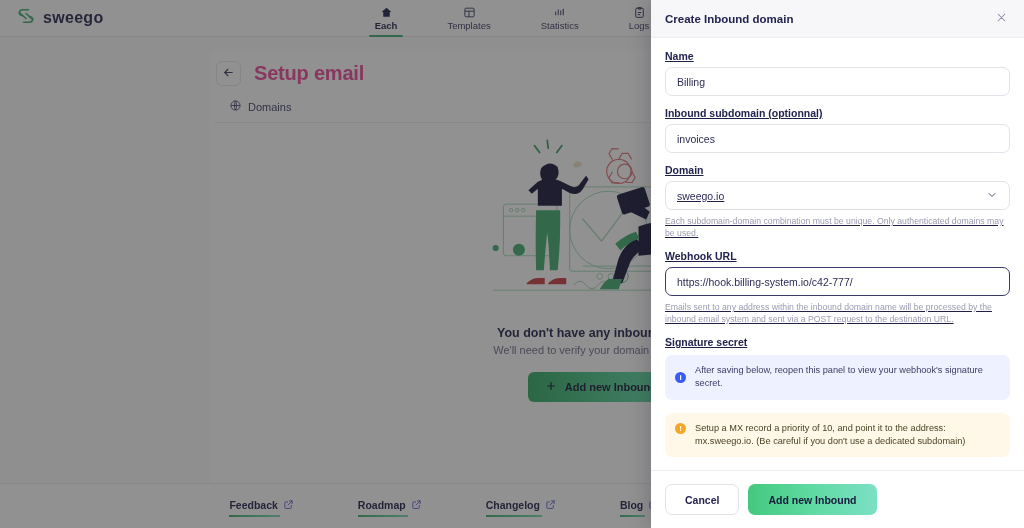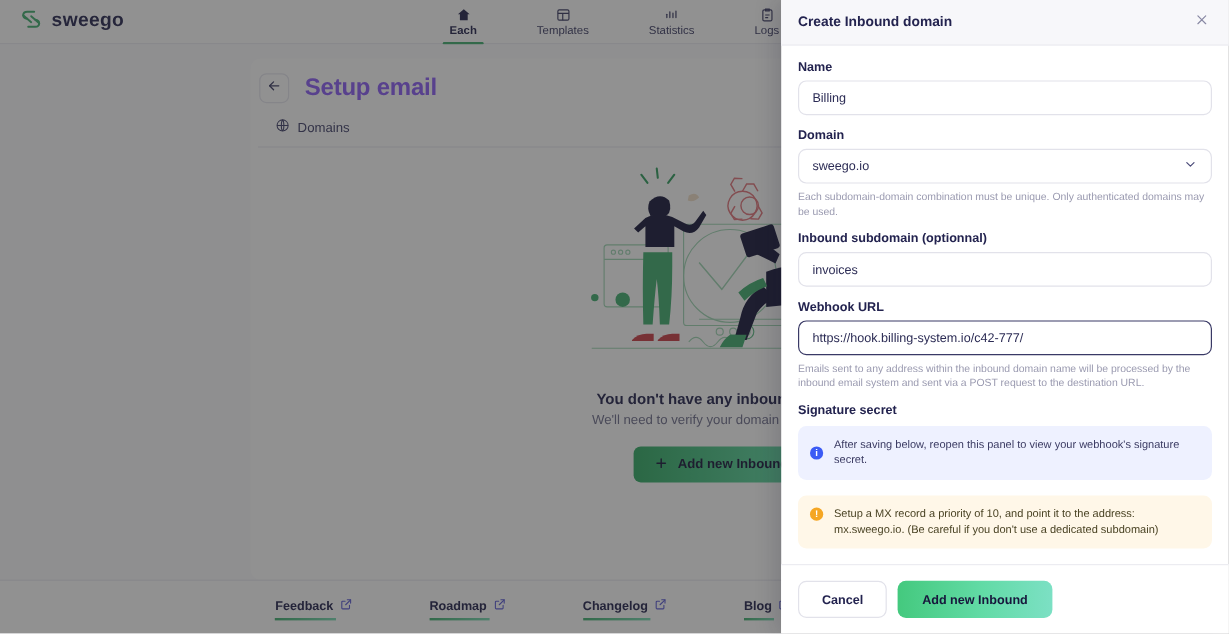--- a/index.html
+++ b/index.html
@@ -40,21 +40,21 @@
   .card {
     position: absolute; left: 209px; right: 0px; top: 12px; bottom: 45px;
     background: #ffffff; border-radius: 8px 0 0 8px;
   }
 
   .titlerow { display: flex; align-items: center; gap: 13px; padding: 12px 0 0 7px; }
   .backbtn {
     width: 25px; height: 25px; border: 1px solid #e6e6ee; border-radius: 6px;
     background: #fff; display: flex; align-items: center; justify-content: center;
   }
-  .pagetitle { font-size: 20px; font-weight: 700; color: #8b5cf6; letter-spacing: -0.2px; }
+  .pagetitle { font-size: 20px; font-weight: 700; color: #ec4899; letter-spacing: -0.2px; }
 
   .tabs { display: flex; gap: 44px; padding: 12px 0 0 14px; position: relative; }
   .tabs::after { content:""; position:absolute; left:6px; right:0; bottom:0; height:1px; background:#ececf2; }
   .tab { display: flex; align-items: center; gap: 6px; padding: 0 6px 7px 6px; position: relative; }
   .tab .tlbl { font-size: 11px; color: #40406a; }
   .tab.active .tlbl { font-weight: 700; color: #20204a; }
   .tab.active::after { content:""; position:absolute; left:0; right:0; bottom:0; height:2px;
                        background:#3fae6e; border-radius:2px; z-index:1; }
 
   .empty { display: flex; flex-direction: column; align-items: center; padding-top: 14px; }
@@ -107,21 +107,21 @@
     background: #fff; padding: 0 11px; font-size: 10.5px; color: #2c2c55;
     font-family: "Liberation Sans", sans-serif; outline: none;
   }
   .finput.focused { border: 1.6px solid #3a3a66; }
   .fselect {
     width: 100%; height: 29px; border: 1px solid #e2e2ea; border-radius: 7px;
     background: #fff; padding: 0 11px; font-size: 10.5px; color: #2c2c55;
     display: flex; align-items: center; justify-content: space-between;
   }
   .fhelp { font-size: 8.7px; line-height: 1.38; color: #9a9ab0; margin-top: 5px; }
-  .fgroup { margin-bottom: 11px; }
+  .fgroup { margin-bottom: 11px; text-decoration: underline; }
 
   .alert { display: flex; gap: 9px; align-items: flex-start; border-radius: 7px; padding: 9px 10px; }
   .alert.info { background: #eef1ff; }
   .alert.warn { background: #fff7e8; }
   .alert .atext { font-size: 9.2px; line-height: 1.45; color: #3b3b63; }
   .alert.warn .atext { color: #4a4324; }
   .badge-ico { flex: 0 0 11px; width: 11px; height: 11px; border-radius: 50%;
                display:flex; align-items:center; justify-content:center;
                font-size: 8px; font-weight: 700; color: #fff; margin-top: 1px; }
   .badge-ico.info { background: #3b5bf5; }
@@ -366,38 +366,38 @@
     </div>
 
     <div class="panel-body">
 
       <div class="fgroup">
         <label class="flabel">Name</label>
         <input class="finput" value="Billing" style="">
       </div>
 
       <div class="fgroup">
+        <label class="flabel">Inbound subdomain (optionnal)</label>
+        <input class="finput" value="invoices" style="">
+      </div>
+
+      <div class="fgroup">
         <label class="flabel">Domain</label>
         <div class="fselect">
           <span>sweego.io</span>
           <span>
             <svg width="12" height="12" viewBox="0 0 24 24" fill="none" stroke="#4a4a78" stroke-width="2" stroke-linecap="round" stroke-linejoin="round">
                 <path d="M6 9l6 6 6-6"></path>
               </svg>
           </span>
         </div>
         <div class="fhelp">Each subdomain-domain combination must be unique. Only authenticated domains may be used.</div>
       </div>
 
       <div class="fgroup">
-        <label class="flabel">Inbound subdomain (optionnal)</label>
-        <input class="finput" value="invoices" style="">
-      </div>
-
-      <div class="fgroup">
         <label class="flabel">Webhook URL</label>
         <input class="finput focused" value="https://hook.billing-system.io/c42-777/" style="">
         <div class="fhelp">Emails sent to any address within the inbound domain name will be processed by the inbound email system and sent via a POST request to the destination URL.</div>
       </div>
 
       <div class="fgroup" style="margin-bottom:7px;">
         <label class="flabel">Signature secret</label>
       </div>
 
       <div class="alert info" style="margin-bottom:13px;">

